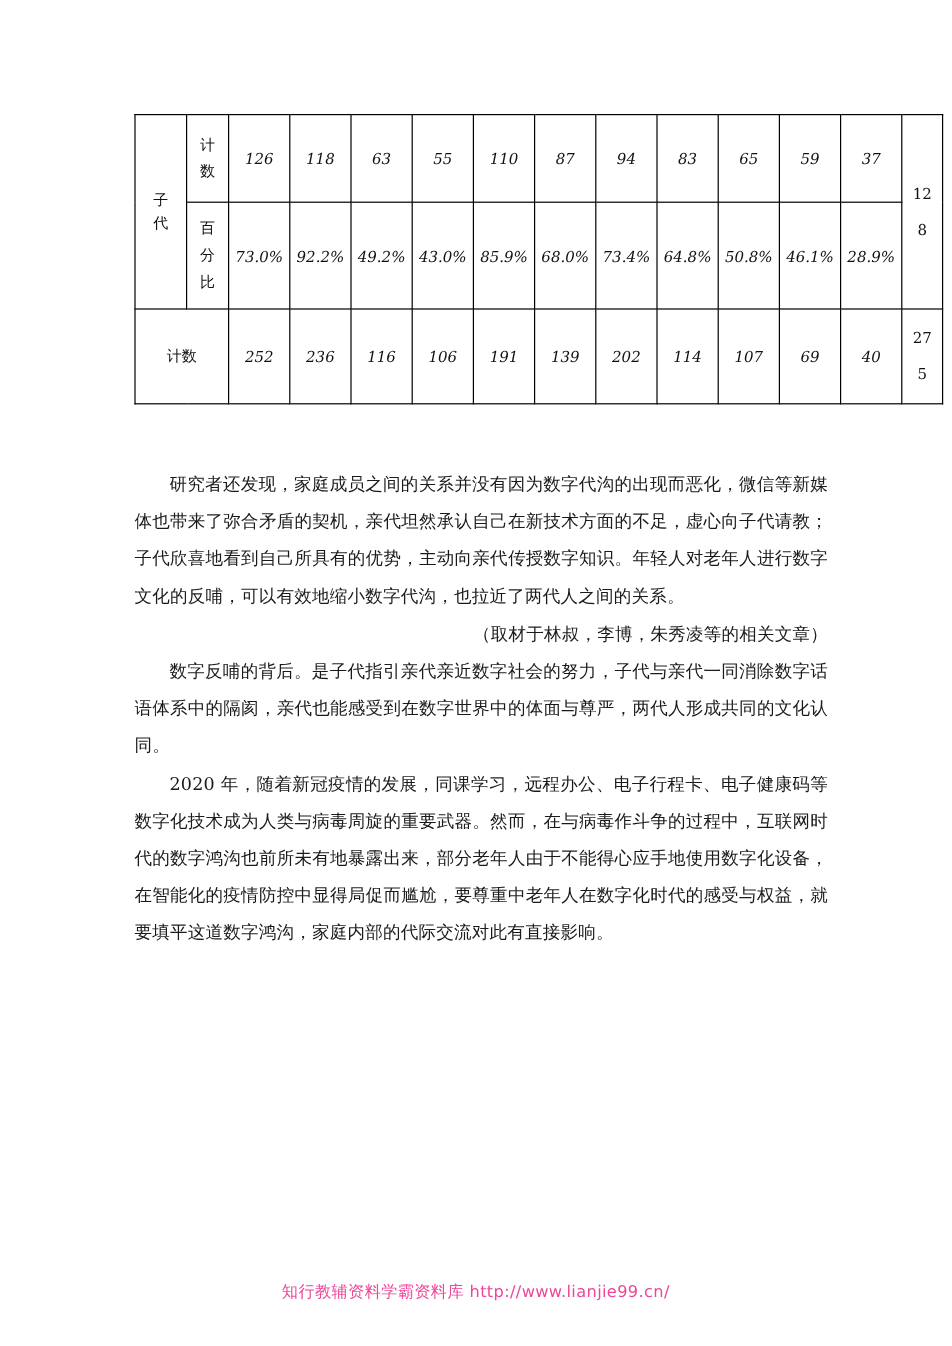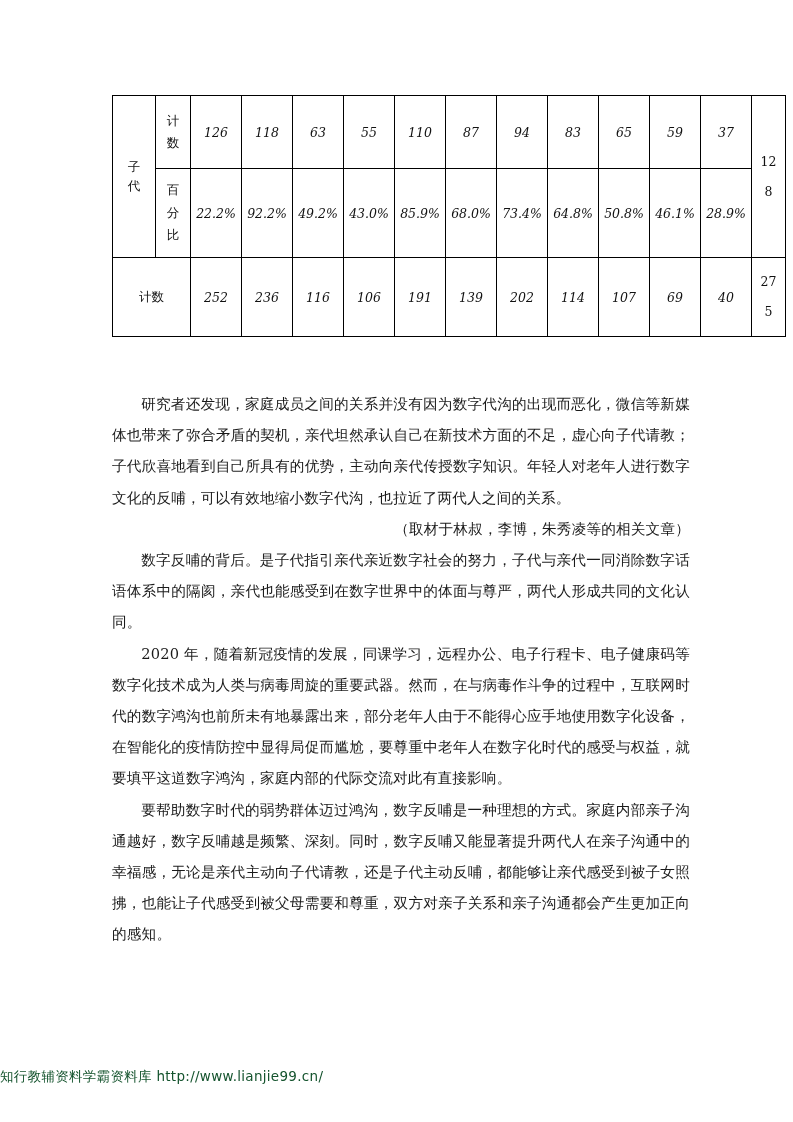--- a/index.html
+++ b/index.html
@@ -86,23 +86,24 @@
   }
   p.indent { text-indent: 2em; }
   p.right { text-align: right; }
 
   
   .footer-mark {
     position: absolute;
     left: 0;
     top: 1068px;
     width: 793px;
+    text-align: center;
     font-family: "DejaVu Sans", "Liberation Sans", sans-serif;
     font-size: 13.5px;
-    color: #14532d;
+    color: #ec4899;
     letter-spacing: 0.3px;
   }
 </style>
 </head>
 <body>
 
 <div class="page">
 
   <div class="table-wrap">
     <table class="stat">
@@ -131,21 +132,21 @@
             <span class="stack">12</span>
             <span class="stack">8</span>
           </td>
         </tr>
         <tr class="row-pct">
           <td class="c-sub">
             <span class="vert-ch">百</span>
             <span class="vert-ch">分</span>
             <span class="vert-ch">比</span>
           </td>
-          <td class="c-data">22.2%</td>
+          <td class="c-data">73.0%</td>
           <td class="c-data">92.2%</td>
           <td class="c-data">49.2%</td>
           <td class="c-data">43.0%</td>
           <td class="c-data">85.9%</td>
           <td class="c-data">68.0%</td>
           <td class="c-data">73.4%</td>
           <td class="c-data">64.8%</td>
           <td class="c-data">50.8%</td>
           <td class="c-data">46.1%</td>
           <td class="c-data">28.9%</td>
@@ -170,18 +171,17 @@
         </tr>
       </tbody>
     </table>
   </div>
 
   <div class="body-text">
     <p class="para indent">研究者还发现，家庭成员之间的关系并没有因为数字代沟的出现而恶化，微信等新媒体也带来了弥合矛盾的契机，亲代坦然承认自己在新技术方面的不足，虚心向子代请教；子代欣喜地看到自己所具有的优势，主动向亲代传授数字知识。年轻人对老年人进行数字文化的反哺，可以有效地缩小数字代沟，也拉近了两代人之间的关系。</p>
     <p class="para right">（取材于林叔，李博，朱秀凌等的相关文章）</p>
     <p class="para indent">数字反哺的背后。是子代指引亲代亲近数字社会的努力，子代与亲代一同消除数字话语体系中的隔阂，亲代也能感受到在数字世界中的体面与尊严，两代人形成共同的文化认同。</p>
     <p class="para indent">2020 年，随着新冠疫情的发展，同课学习，远程办公、电子行程卡、电子健康码等数字化技术成为人类与病毒周旋的重要武器。然而，在与病毒作斗争的过程中，互联网时代的数字鸿沟也前所未有地暴露出来，部分老年人由于不能得心应手地使用数字化设备，在智能化的疫情防控中显得局促而尴尬，要尊重中老年人在数字化时代的感受与权益，就要填平这道数字鸿沟，家庭内部的代际交流对此有直接影响。</p>
-    <p class="para indent">要帮助数字时代的弱势群体迈过鸿沟，数字反哺是一种理想的方式。家庭内部亲子沟通越好，数字反哺越是频繁、深刻。同时，数字反哺又能显著提升两代人在亲子沟通中的幸福感，无论是亲代主动向子代请教，还是子代主动反哺，都能够让亲代感受到被子女照拂，也能让子代感受到被父母需要和尊重，双方对亲子关系和亲子沟通都会产生更加正向的感知。</p>
   </div>
 
   <div class="footer-mark">知行教辅资料学霸资料库 http://www.lianjie99.cn/</div>
 
 </div>
 
 </body></html>

